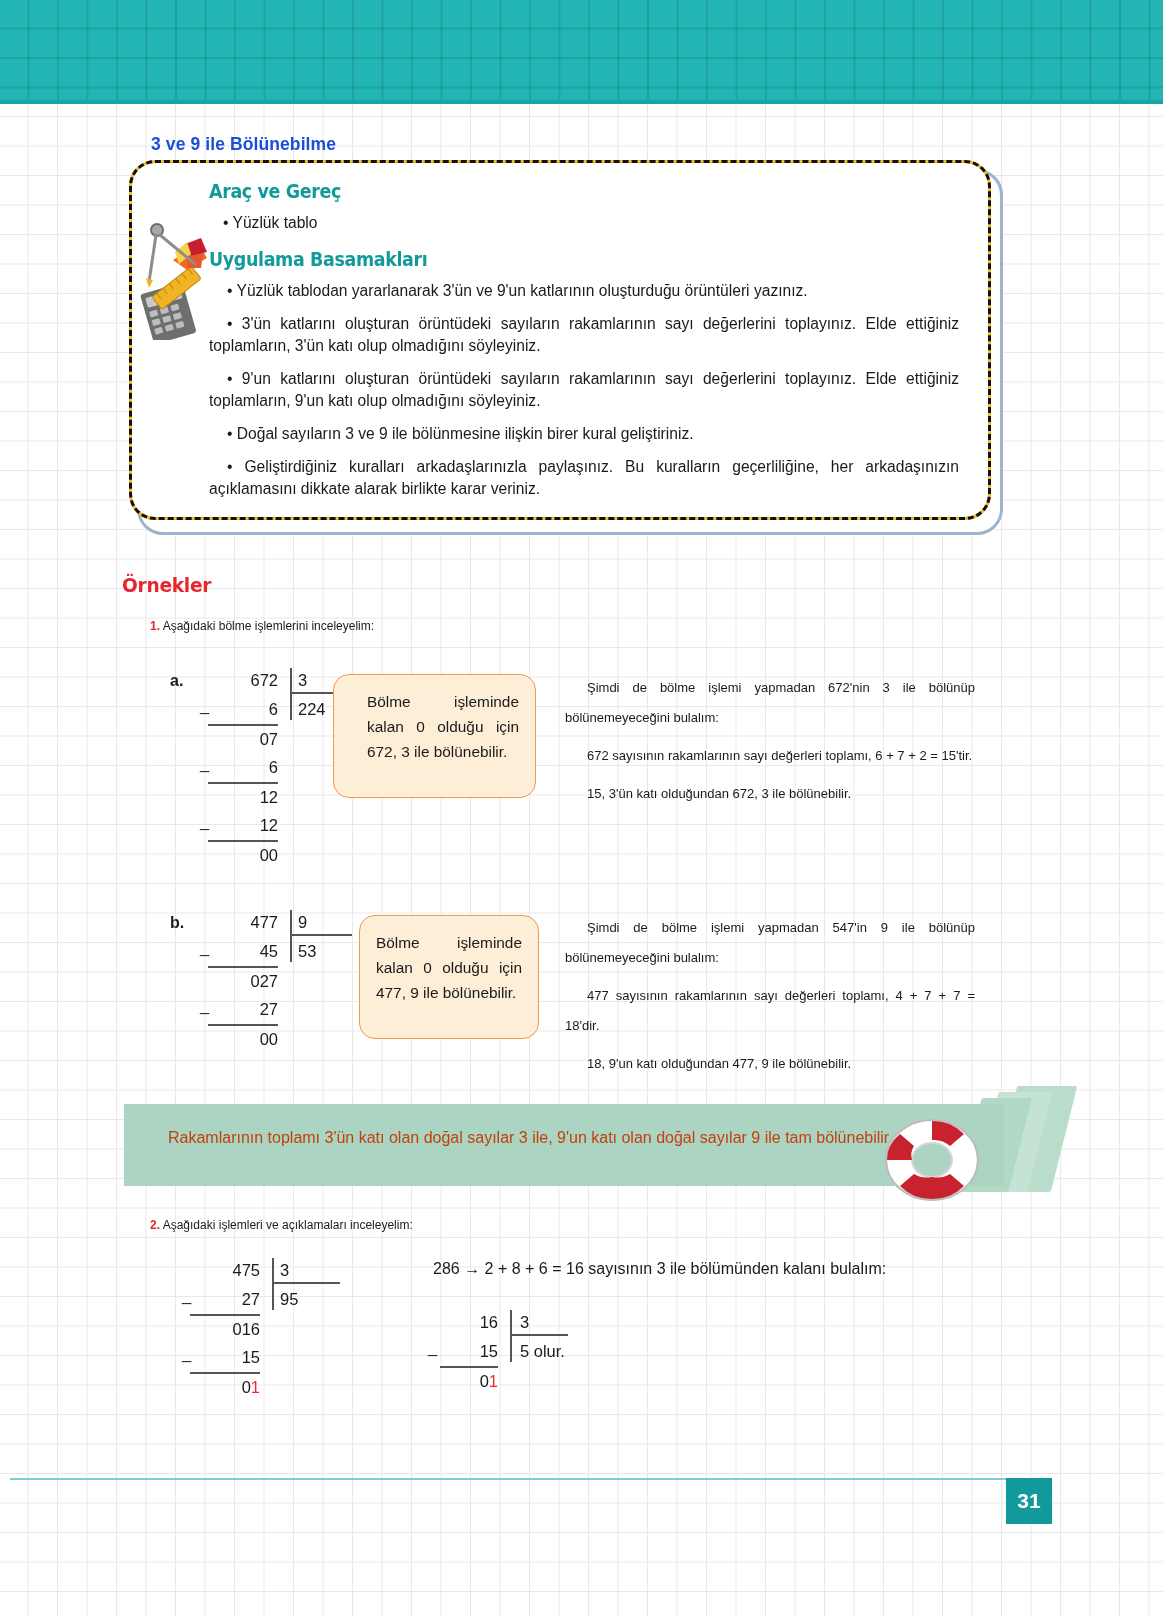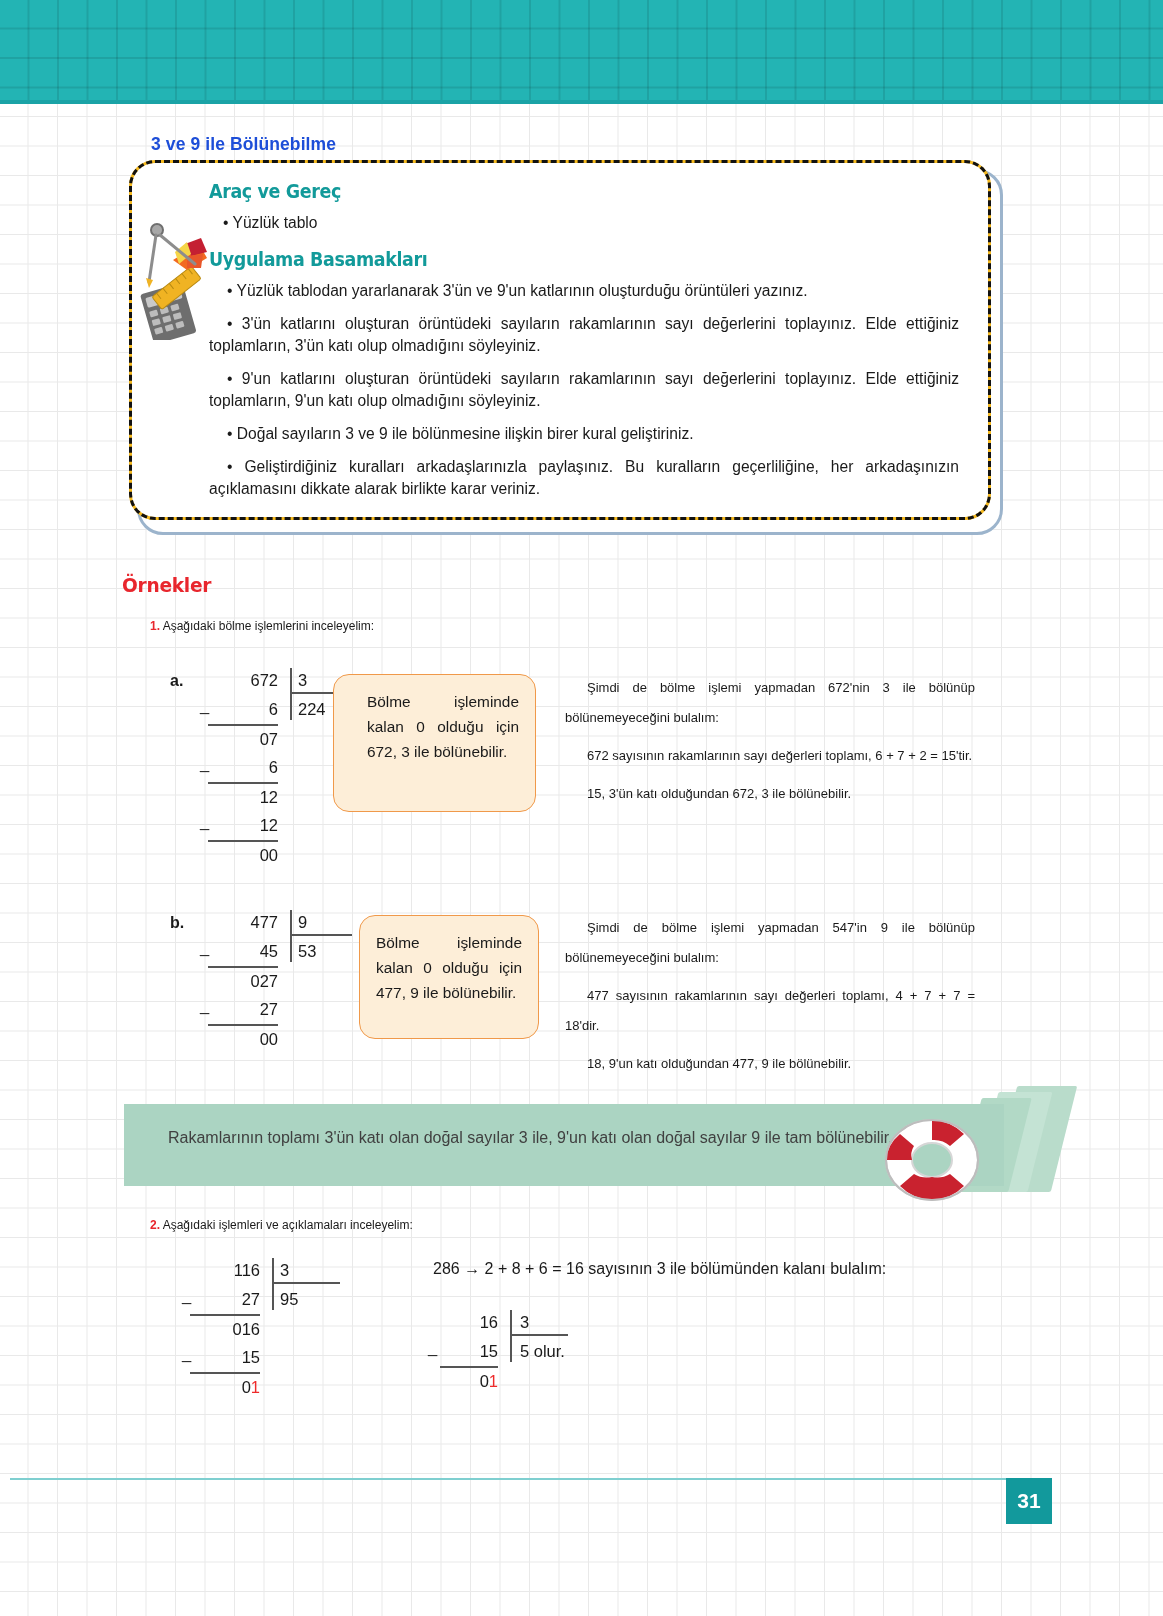--- a/index.html
+++ b/index.html
@@ -247,21 +247,21 @@
     background: #abd4c2;
   }
   .rb-text {
     position: absolute;
     left: 22px;
     top: 20px;
     width: 800px;
     font-size: 16px;
     line-height: 27px;
     text-indent: 22px;
-    color: #404040;
+    color: #c2410c;
   }
   .buoy {
     position: absolute;
     left: 748px;
     top: 8px;
     width: 120px;
     height: 92px;
   }
 
   
@@ -411,21 +411,21 @@
 
       <span class="dv-row" style="left:38px; top:120px; width:70px;">12</span>
 
       <span class="dv-minus" style="left:30px; top:144px;">_</span>
       <span class="dv-row" style="left:38px; top:148px; width:70px;">12</span>
       <span class="dv-line" style="left:38px; top:172px; width:70px;"></span>
 
       <span class="dv-row" style="left:38px; top:178px; width:70px;">00</span>
     </div>
 
-    <div class="callout ci" style="left:333px; top:674px; width:203px; height:138px;padding-left:33px;">Bölme işleminde kalan 0 olduğu için 672, 3 ile bölünebilir.</div>
+    <div class="callout ci" style="left:333px; top:674px; width:203px; height:124px;padding-left:33px;">Bölme işleminde kalan 0 olduğu için 672, 3 ile bölünebilir.</div>
 
     <div class="explain" style="left:565px; top:673px;">
       <p>Şimdi de bölme işlemi yapmadan 672'nin 3 ile bölünüp bölünemeyeceğini bulalım:</p>
       <p>672 sayısının rakamlarının sayı değerleri toplamı, 6 + 7 + 2 = 15'tir.</p>
       <p class="last">15, 3'ün katı olduğundan 672, 3 ile bölünebilir.</p>
     </div>
 
     <div class="divblock" style="left:170px; top:910px; width:330px; height:140px;">
       <span class="lbl" style="left:0px; top:4px;">b.</span>
 
@@ -474,21 +474,21 @@
         <ellipse cx="60" cy="48" rx="46" ry="40" fill="none" stroke="#bdbdbd" stroke-width="2"></ellipse>
       </svg>
     </div>
 
     <div class="ex2-lead">
       <span class="ex-num">2.</span>
       <span>Aşağıdaki işlemleri ve açıklamaları inceleyelim:</span>
     </div>
 
     <div class="divblock" style="left:180px; top:1258px; width:300px; height:150px;">
-      <span class="dv-row" style="left:10px; top:3px; width:70px;">116</span>
+      <span class="dv-row" style="left:10px; top:3px; width:70px;">475</span>
       <span class="dv-vline" style="left:92px; top:0px; height:52px;"></span>
       <span class="dv-row" style="left:100px; top:3px; width:40px; text-align:left;">3</span>
       <span class="dv-line" style="left:92px; top:24px; width:68px;"></span>
       <span class="dv-row" style="left:100px; top:32px; width:60px; text-align:left;">95</span>
 
       <span class="dv-minus" style="left:2px; top:28px;">_</span>
       <span class="dv-row" style="left:10px; top:32px; width:70px;">27</span>
       <span class="dv-line" style="left:10px; top:56px; width:70px;"></span>
 
       <span class="dv-row" style="left:10px; top:62px; width:70px;">016</span>

